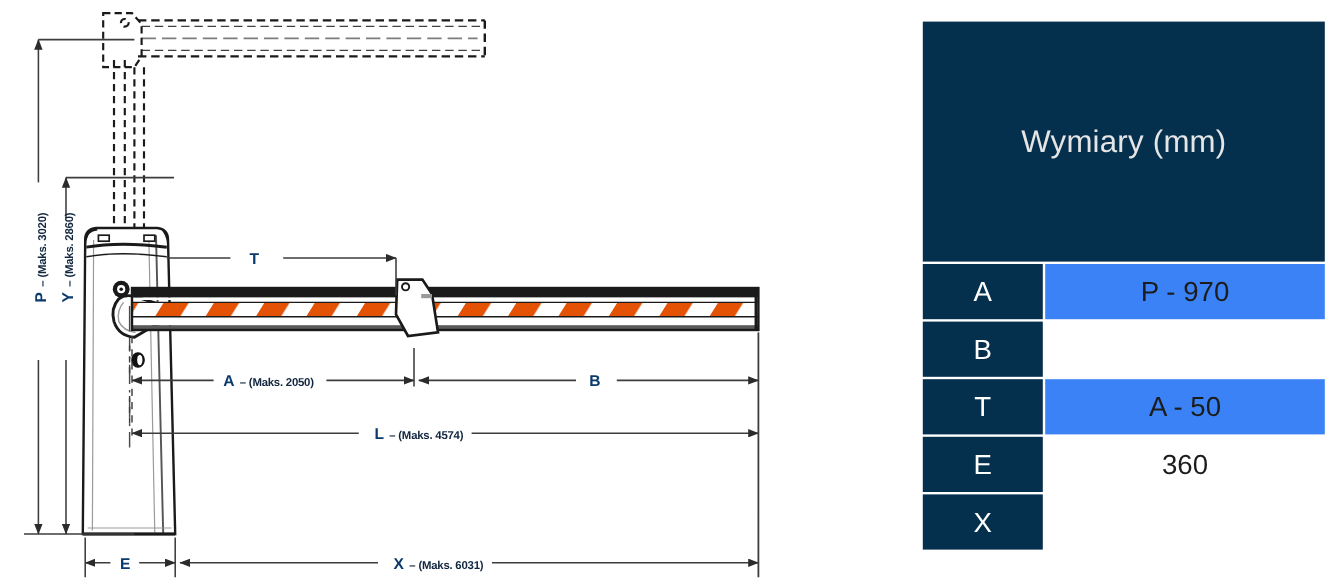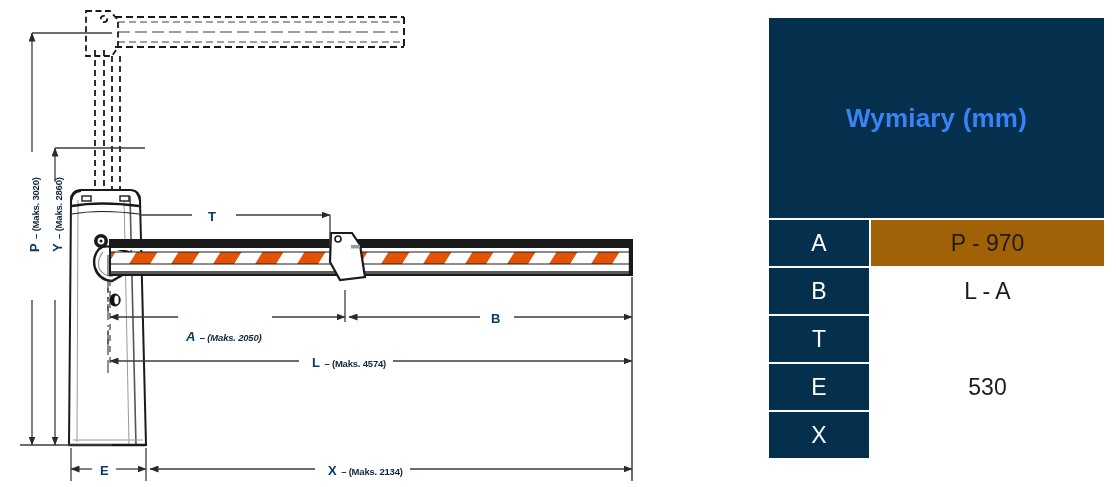--- a/index.html
+++ b/index.html
@@ -65,23 +65,23 @@
     width: 335px;
   }
   #dimtable .thead {
     background: #042f4d;
     height: 200px;
     display: flex;
     align-items: center;
     justify-content: center;
   }
   #dimtable .thead .title {
-    color: #3b82f6;
+    color: #e5e5e5;
     font-size: 26px;
-    font-weight: bold;
+    font-weight: normal;
     font-family: "Liberation Sans", sans-serif;
     letter-spacing: 0.2px;
   }
   #dimtable .trow {
     display: flex;
     height: 46px;
     margin-top: 2px;
   }
   #dimtable .tlabel {
     width: 100px;
@@ -96,21 +96,21 @@
   #dimtable .tvalue {
     flex: 1;
     color: #1c1c1c;
     font-size: 23px;
     display: flex;
     align-items: center;
     justify-content: center;
     font-family: "Liberation Sans", sans-serif;
     margin-left: 2px;
   }
-  #dimtable .tvalue.alt { background: #a16207; }
+  #dimtable .tvalue.alt { background: #3b82f6; }
   #dimtable .tvalue.plain { background: #ffffff; }
 </style>
 </head>
 <body>
 
 <div id="stage">
 
   <div id="drawing">
     <svg width="700" height="487" viewBox="0 0 700 487">
       <defs>
@@ -275,21 +275,21 @@
     <div class="dimlabel vert" style="left:49px; top:252px;">
       <span class="letter">Y</span>
       <span class="maks">– (Maks. 2860)</span>
     </div>
 
     <div class="dimlabel" style="left:208px; top:208px;">
       <span class="letter">T</span>
       <span class="maks"></span>
     </div>
 
-    <div class="dimlabel" style="left:186px; top:328px;font-style:italic;">
+    <div class="dimlabel" style="left:186px; top:310px;">
       <span class="letter">A</span>
       <span class="maks">– (Maks. 2050)</span>
     </div>
 
     <div class="dimlabel" style="left:491px; top:310px;">
       <span class="letter">B</span>
       <span class="maks"></span>
     </div>
 
     <div class="dimlabel" style="left:312px; top:354px;">
@@ -297,47 +297,47 @@
       <span class="maks">– (Maks. 4574)</span>
     </div>
 
     <div class="dimlabel" style="left:100px; top:462px;">
       <span class="letter">E</span>
       <span class="maks"></span>
     </div>
 
     <div class="dimlabel" style="left:328px; top:462px;">
       <span class="letter">X</span>
-      <span class="maks">– (Maks. 2134)</span>
+      <span class="maks">– (Maks. 6031)</span>
     </div>
   </div>
 
   <div id="dimtable">
 
     <div class="thead">
       <span class="title">Wymiary (mm)</span>
     </div>
 
     <div class="trow">
       <div class="tlabel">A</div>
       <div class="tvalue alt">P - 970</div>
     </div>
 
     <div class="trow">
       <div class="tlabel">B</div>
-      <div class="tvalue plain">L - A</div>
     </div>
 
     <div class="trow">
       <div class="tlabel">T</div>
+      <div class="tvalue alt">A - 50</div>
     </div>
 
     <div class="trow">
       <div class="tlabel">E</div>
-      <div class="tvalue plain">530</div>
+      <div class="tvalue plain">360</div>
     </div>
 
     <div class="trow">
       <div class="tlabel">X</div>
     </div>
 
   </div>
 
 </div>
 

